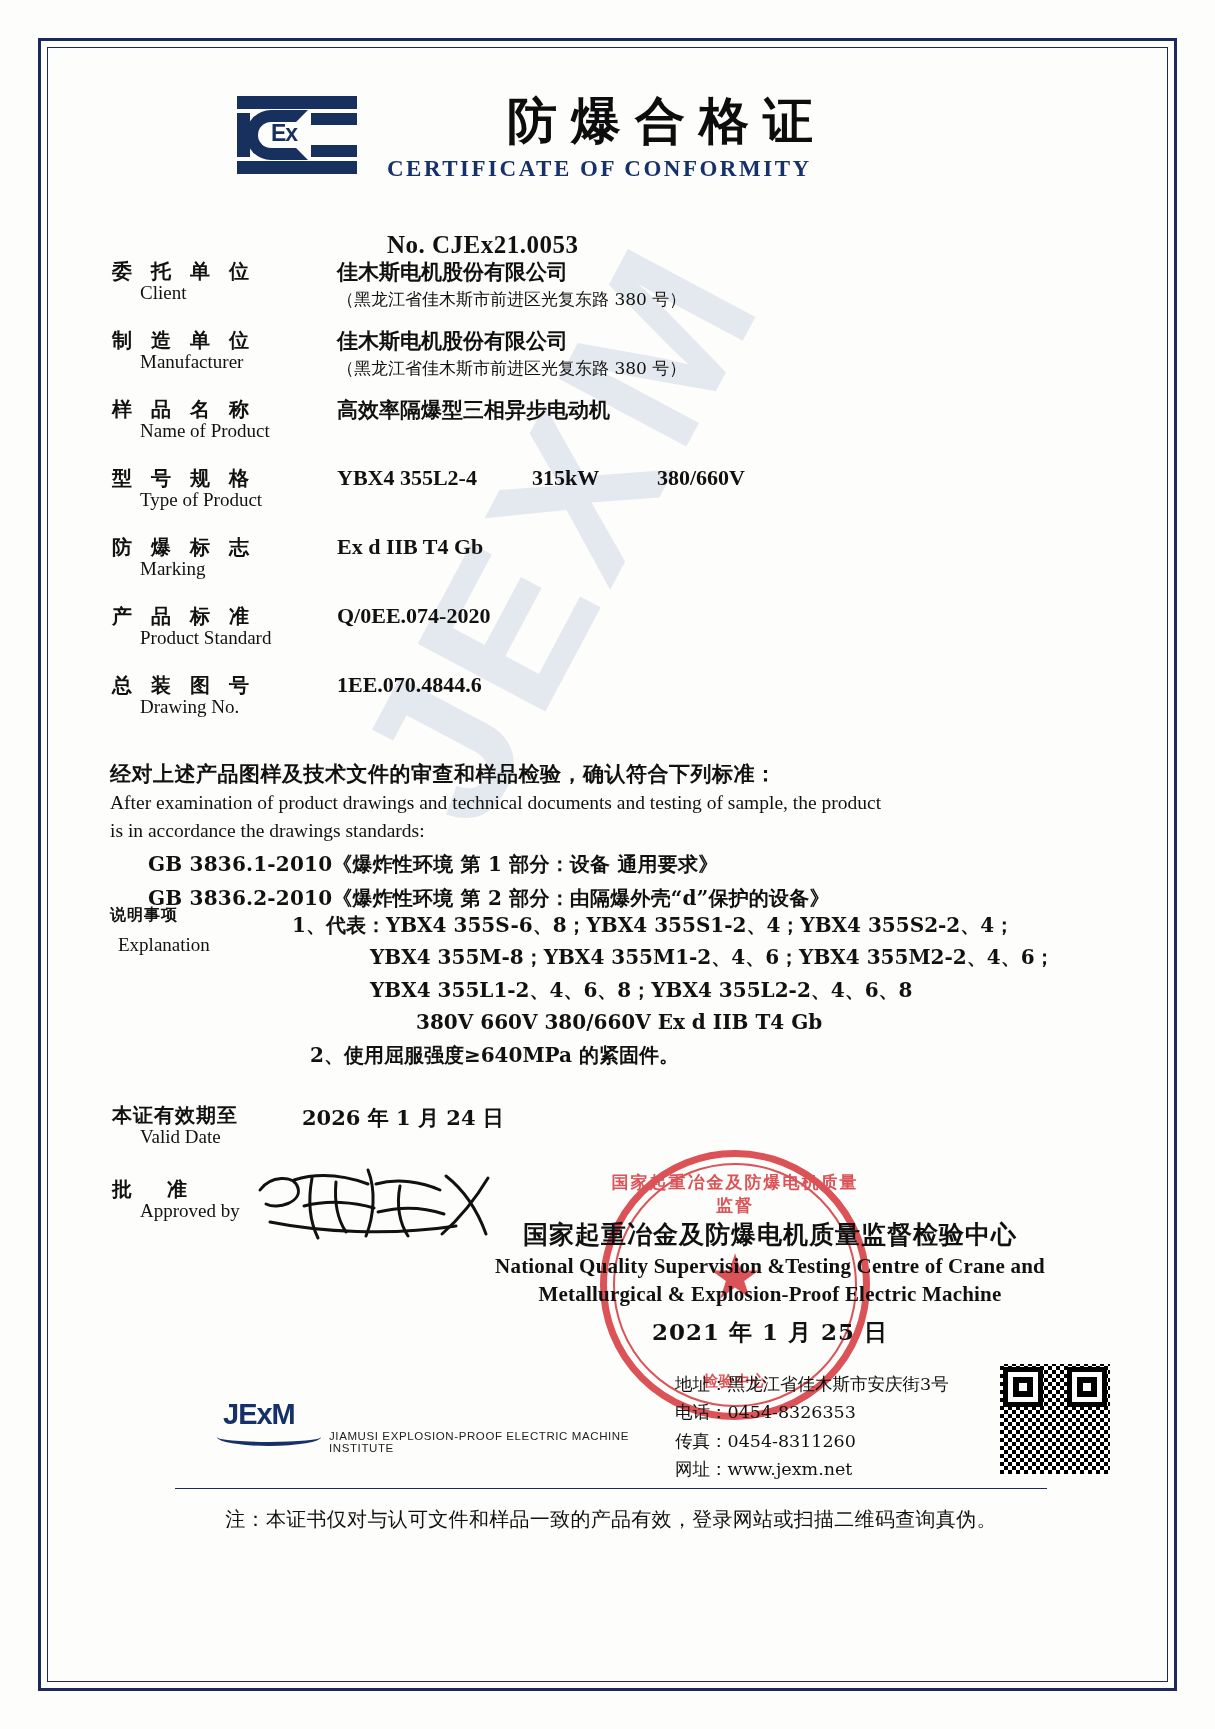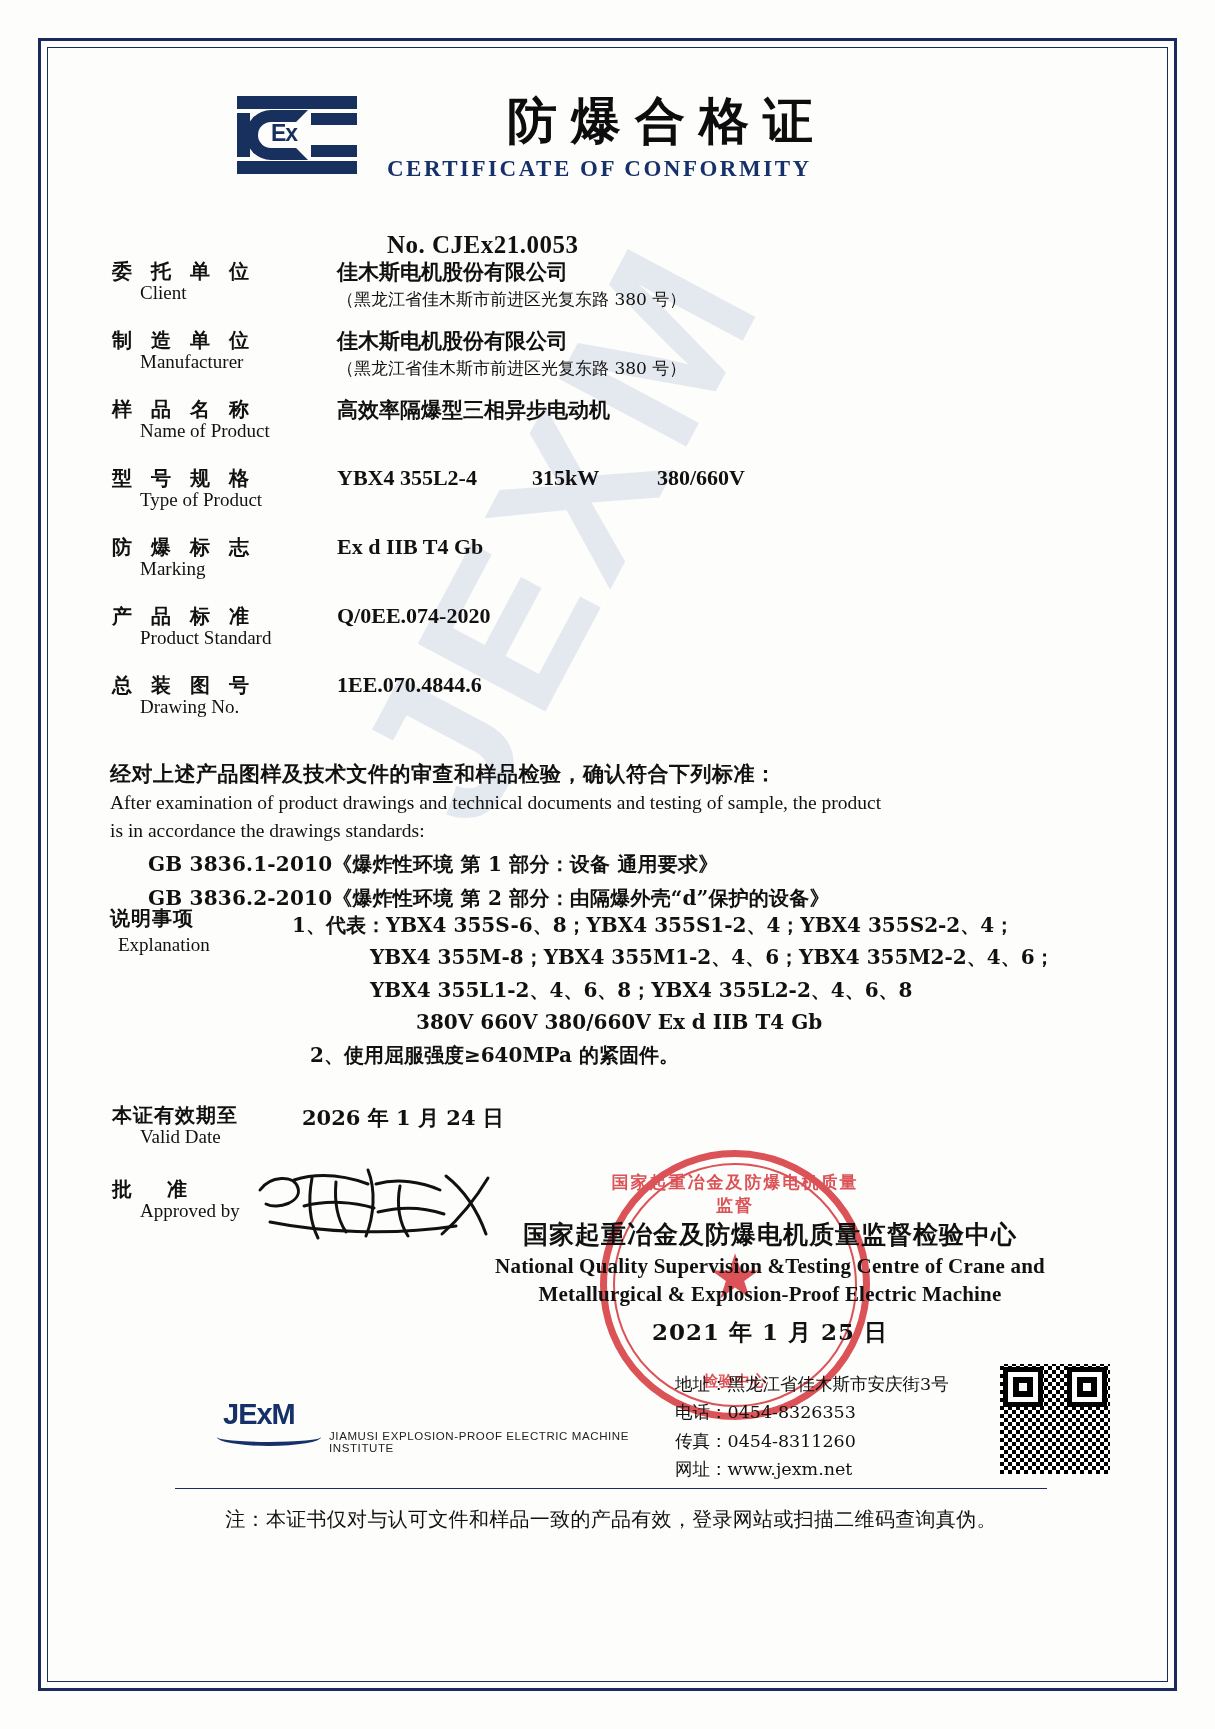--- a/index.html
+++ b/index.html
@@ -197,21 +197,21 @@
   
   .explan {
     position: absolute;
     left: 110px; top: 905px;
     width: 1010px;
   }
   .explan-lbl-cn {
     position: absolute;
     left: 0; top: 0;
     font-family: "DejaVu Serif", serif;
-    font-size: 20px;
+    font-size: 16px;
     font-weight: bold;
     letter-spacing: 1px;
     color: #111;
     text-align: center;
   }
   .explan-lbl-en {
     position: absolute;
     left: 8px; top: 29px;
     font-size: 19px;
     color: #111;

